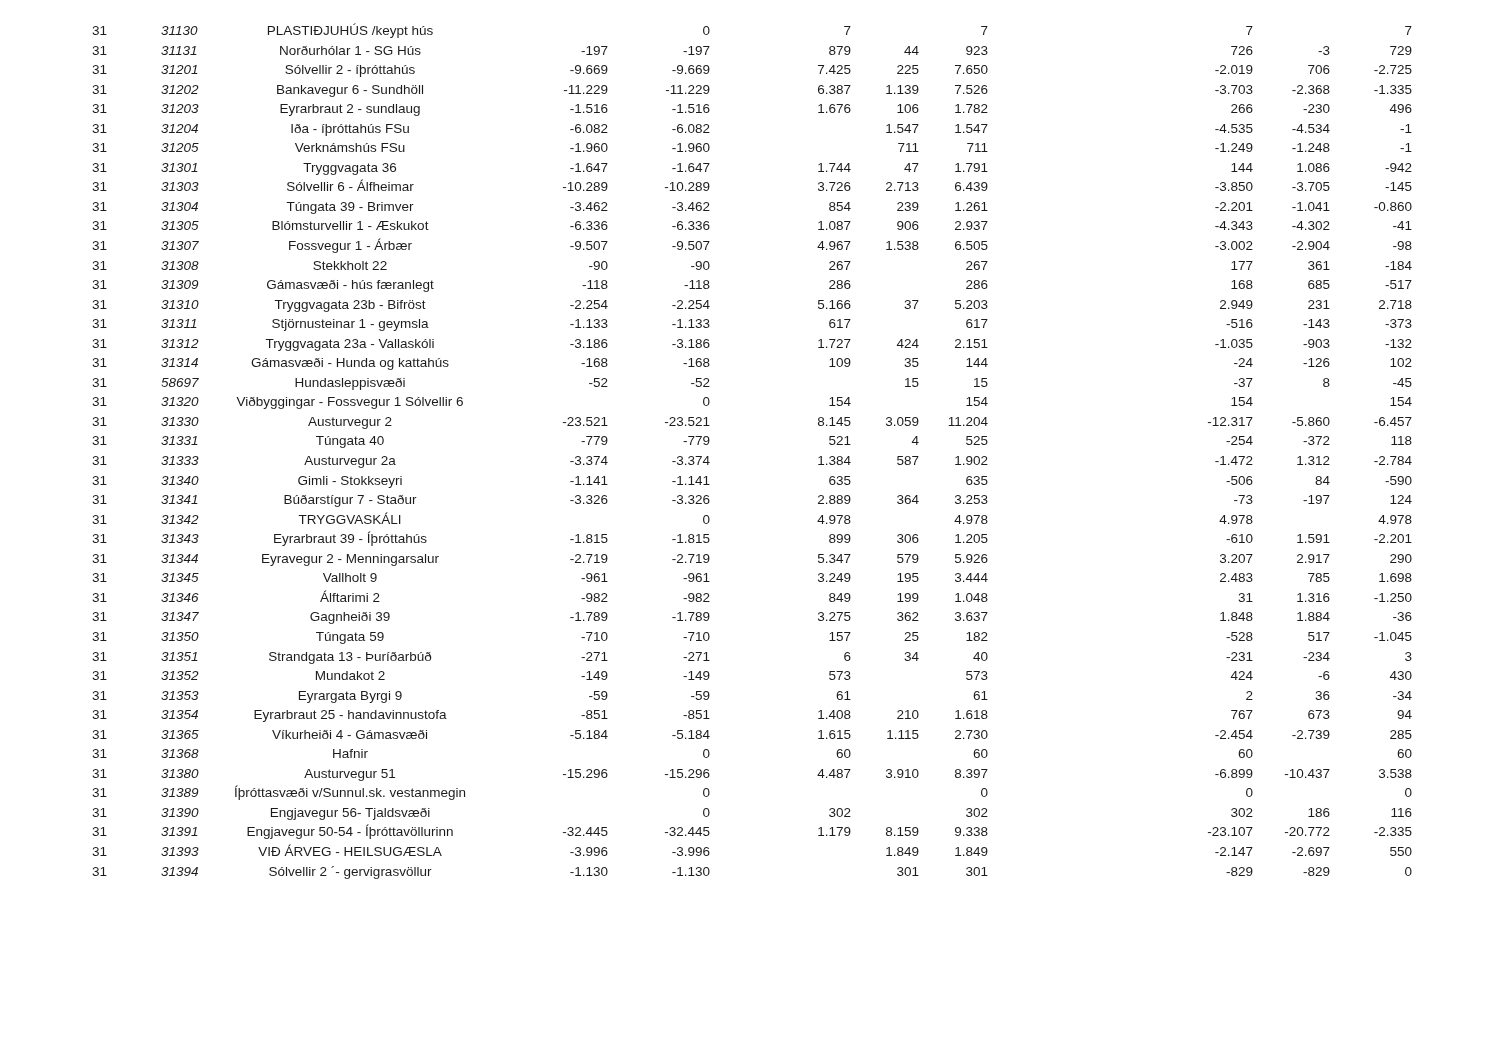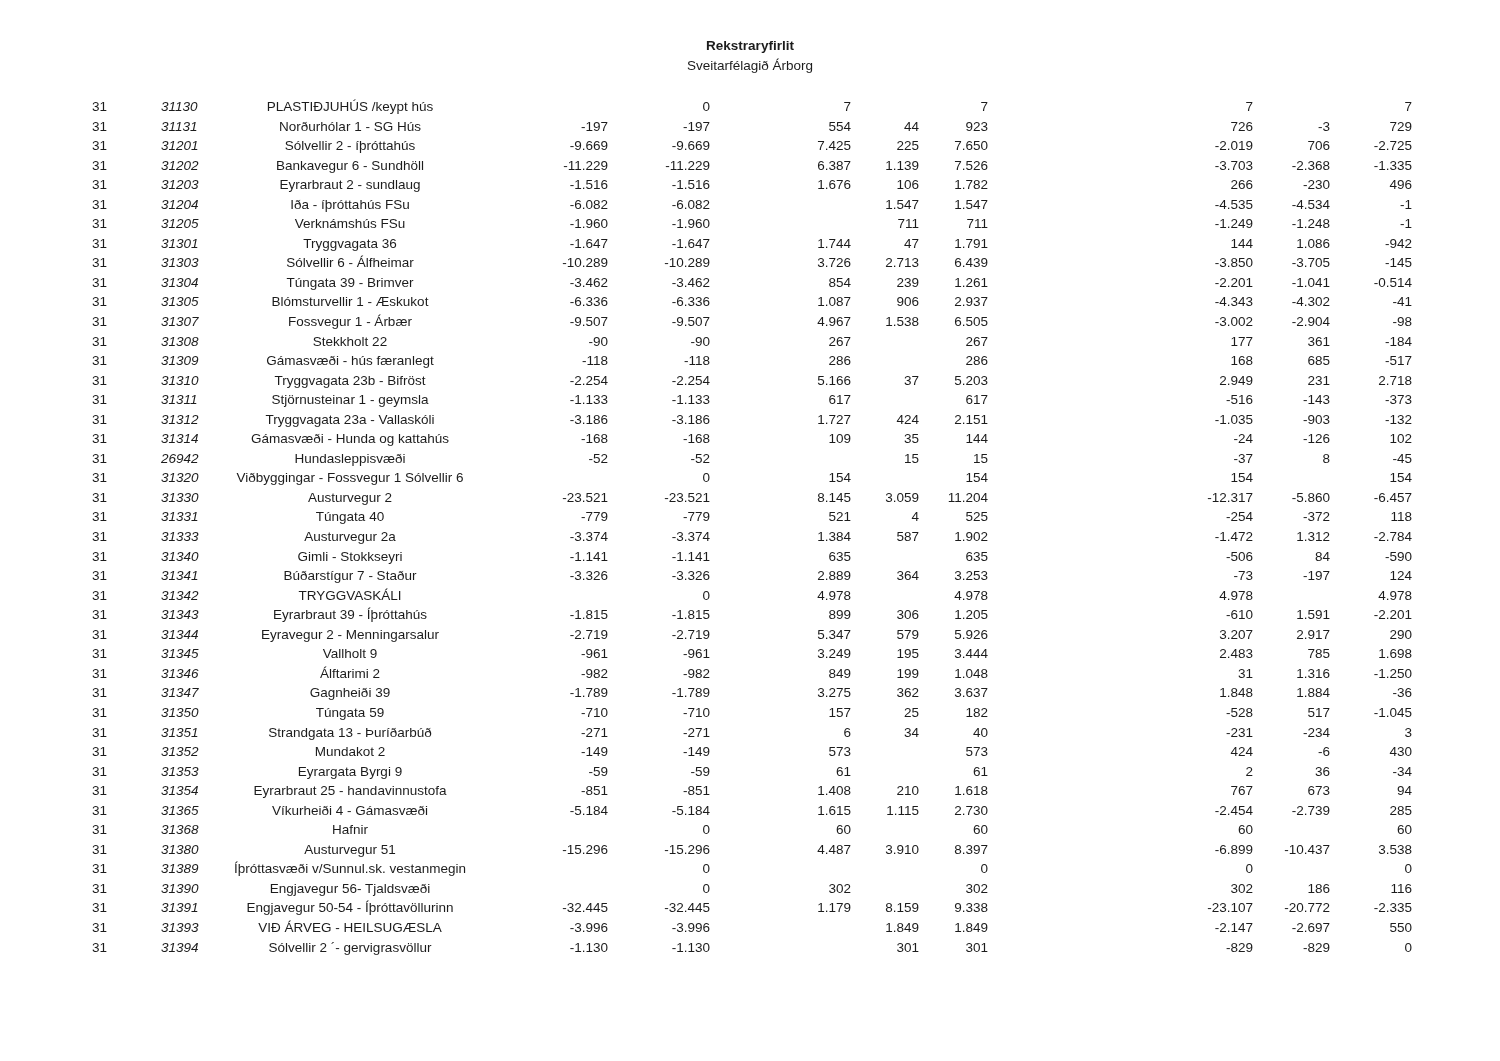--- a/index.html
+++ b/index.html
@@ -45,24 +45,20 @@
   .v4 { width: 68px; text-align: right; }
   .v5 { width: 69px; }
   .v6 { width: 265px; }
   .v7 { width: 77px; }
   .v8 { width: 82px; }
 </style>
 </head>
 <body>
 
 <div class="page">
-  <div class="header">
-    <div class="title">Rekstraryfirlit</div>
-    <div class="subtitle">Sveitarfélagið Árborg</div>
-  </div>
   <div class="table" id="table">
   <div class="row">
     <span class="c dept">31</span>
     <span class="c acct">31130</span>
     <span class="c name">PLASTIÐJUHÚS /keypt hús</span>
     <span class="c num v1"></span>
     <span class="c num v2">0</span>
     <span class="c num v3">7</span>
     <span class="c num v4"></span>
     <span class="c num v5">7</span>
@@ -70,21 +66,21 @@
     <span class="c num v7"></span>
     <span class="c num v8">7</span>
   </div>
 
   <div class="row">
     <span class="c dept">31</span>
     <span class="c acct">31131</span>
     <span class="c name">Norðurhólar 1 - SG Hús</span>
     <span class="c num v1">-197</span>
     <span class="c num v2">-197</span>
-    <span class="c num v3">554</span>
+    <span class="c num v3">879</span>
     <span class="c num v4">44</span>
     <span class="c num v5">923</span>
     <span class="c num v6">726</span>
     <span class="c num v7">-3</span>
     <span class="c num v8">729</span>
   </div>
 
   <div class="row">
     <span class="c dept">31</span>
     <span class="c acct">31201</span>
@@ -187,21 +183,21 @@
     <span class="c dept">31</span>
     <span class="c acct">31304</span>
     <span class="c name">Túngata 39 - Brimver</span>
     <span class="c num v1">-3.462</span>
     <span class="c num v2">-3.462</span>
     <span class="c num v3">854</span>
     <span class="c num v4">239</span>
     <span class="c num v5">1.261</span>
     <span class="c num v6">-2.201</span>
     <span class="c num v7">-1.041</span>
-    <span class="c num v8">-0.514</span>
+    <span class="c num v8">-0.860</span>
   </div>
 
   <div class="row">
     <span class="c dept">31</span>
     <span class="c acct">31305</span>
     <span class="c name">Blómsturvellir 1 - Æskukot</span>
     <span class="c num v1">-6.336</span>
     <span class="c num v2">-6.336</span>
     <span class="c num v3">1.087</span>
     <span class="c num v4">906</span>
@@ -304,21 +300,21 @@
     <span class="c num v3">109</span>
     <span class="c num v4">35</span>
     <span class="c num v5">144</span>
     <span class="c num v6">-24</span>
     <span class="c num v7">-126</span>
     <span class="c num v8">102</span>
   </div>
 
   <div class="row">
     <span class="c dept">31</span>
-    <span class="c acct">26942</span>
+    <span class="c acct">58697</span>
     <span class="c name">Hundasleppisvæði</span>
     <span class="c num v1">-52</span>
     <span class="c num v2">-52</span>
     <span class="c num v3"></span>
     <span class="c num v4">15</span>
     <span class="c num v5">15</span>
     <span class="c num v6">-37</span>
     <span class="c num v7">8</span>
     <span class="c num v8">-45</span>
   </div>

